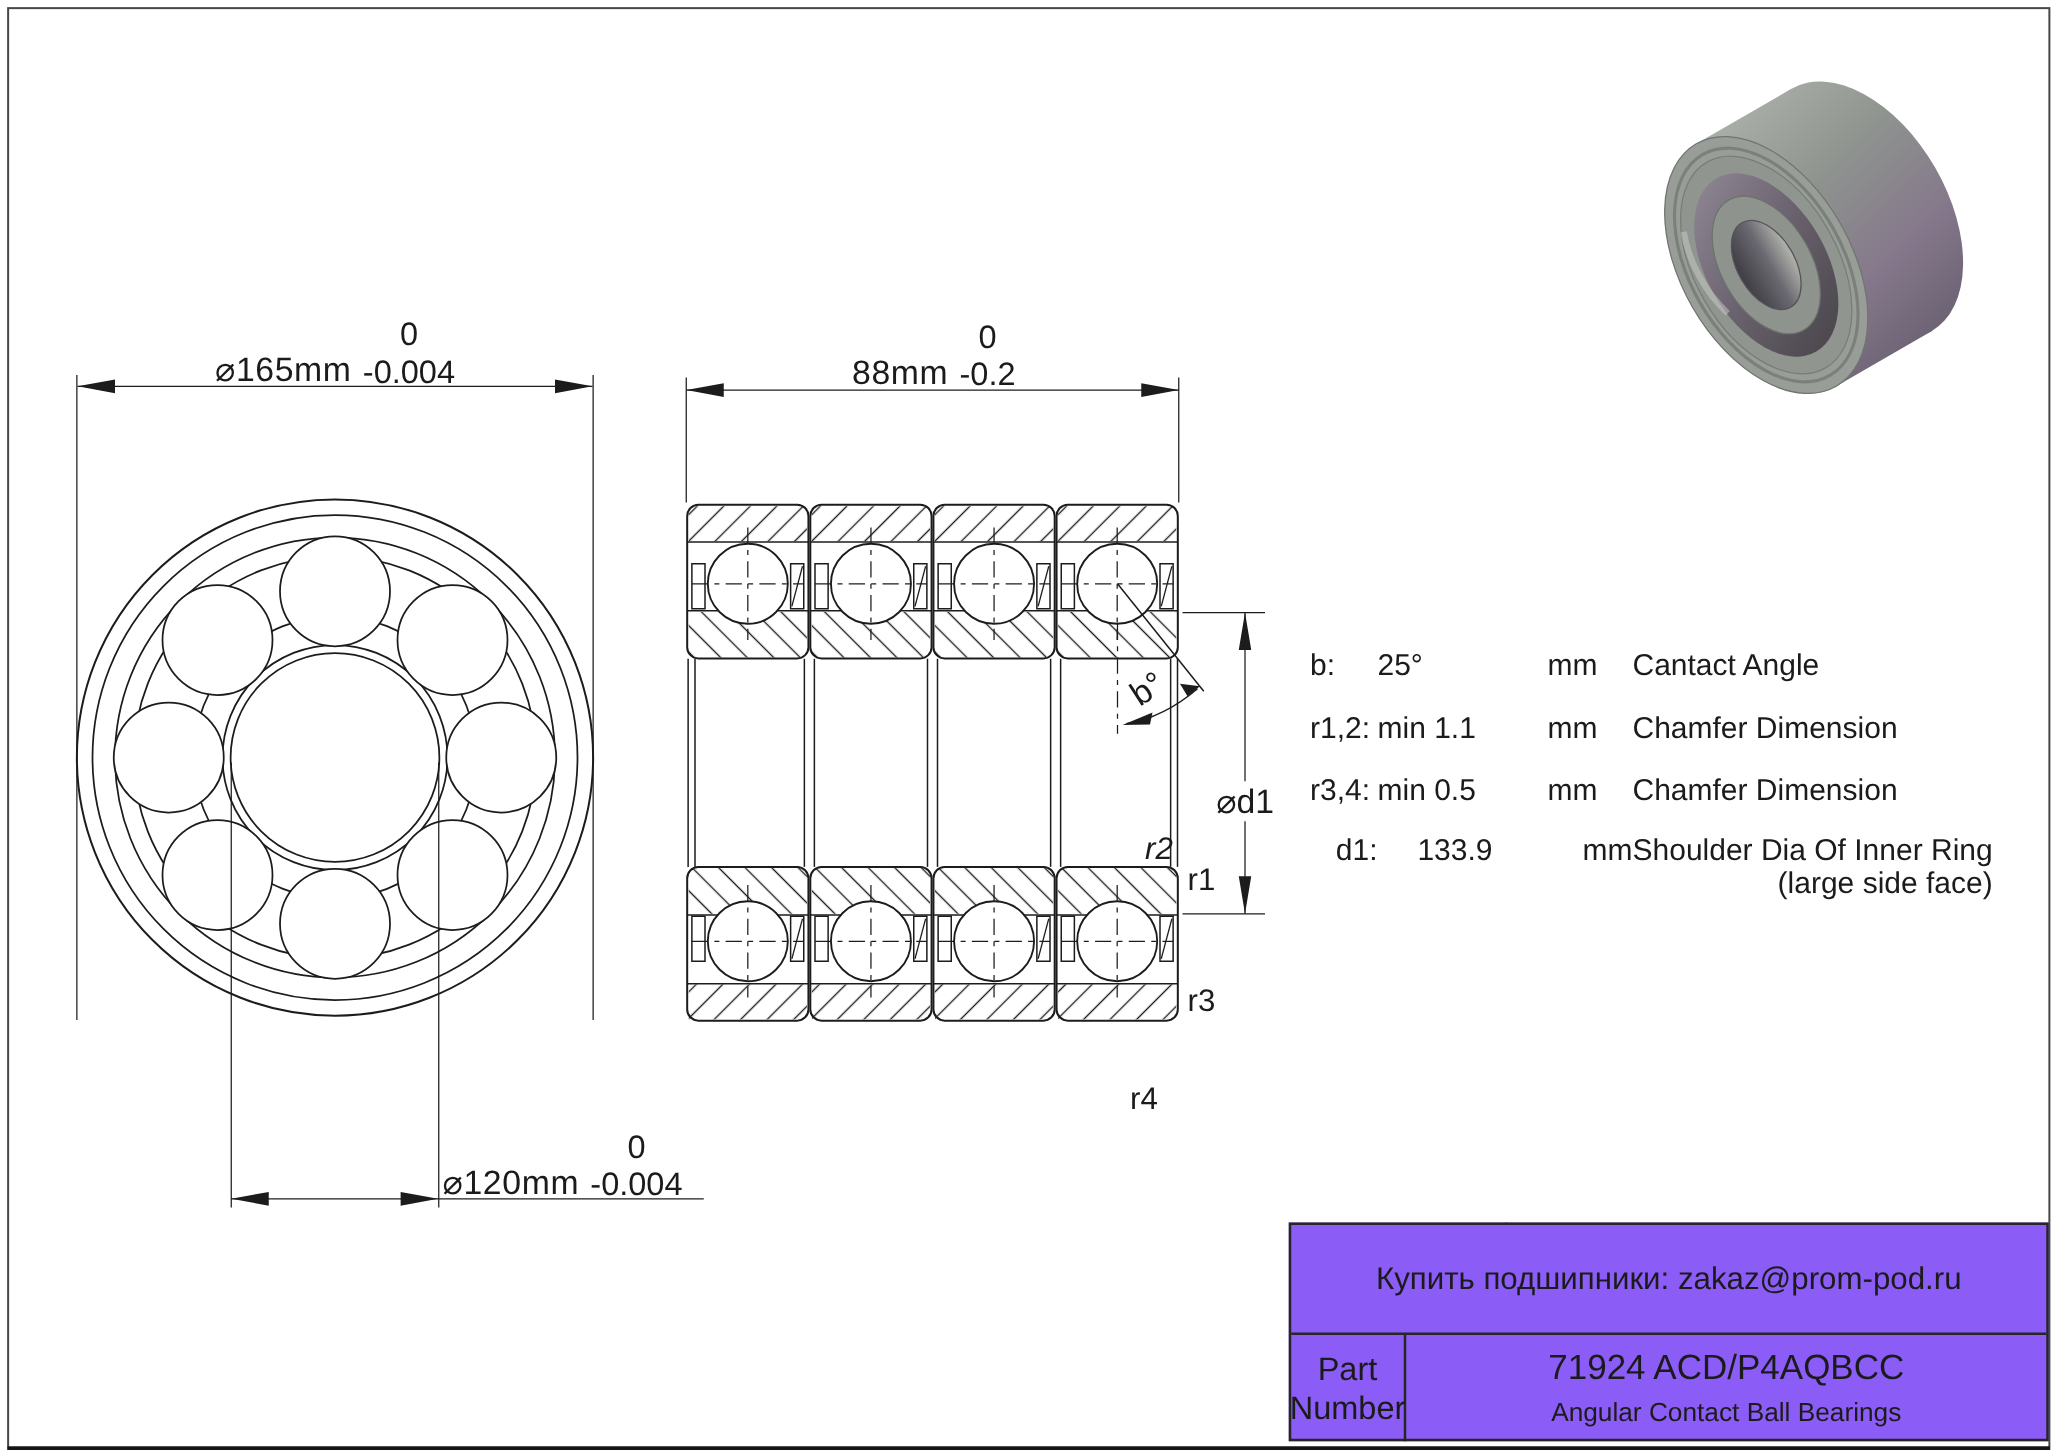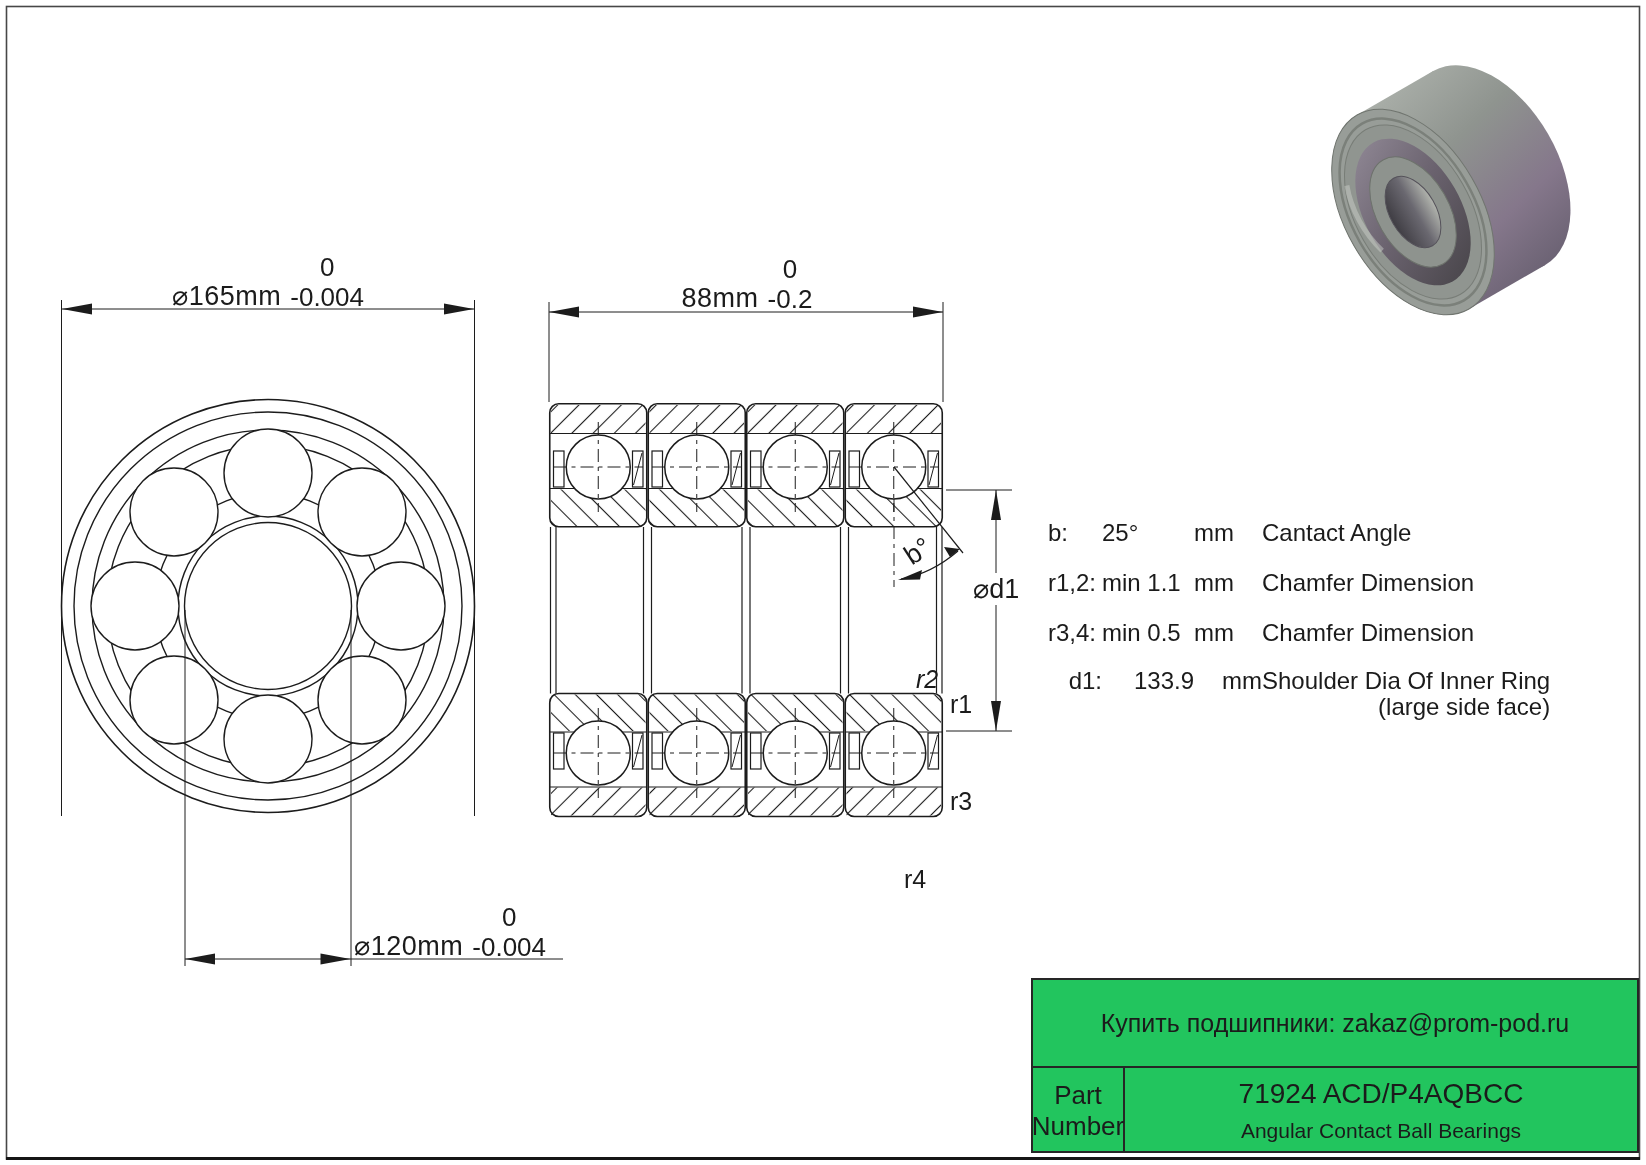--- a/index.html
+++ b/index.html
@@ -12,24 +12,24 @@
   .tol{display:flex;flex-direction:column;align-items:center;gap:4px;font-size:26px;line-height:1;}
   .center-x{transform:translateX(-50%);}
   
   .lab{position:absolute;font-size:25px;white-space:nowrap;}
   .lab-bdeg{font-size:27px;transform:rotate(-33deg);}
   .lab-d1{font-size:27px;background:#fff;padding:0 3px;}
   
   .specrow{position:absolute;left:1048px;white-space:nowrap;font-size:24px;line-height:26px;}
   .specrow .sl{display:inline-block;width:54px;vertical-align:top;}
   .specrow .sv{display:inline-block;width:92px;vertical-align:top;}
-  .specrow .su{display:inline-block;width:68px;vertical-align:top;}
+  .specrow .su{display:inline-block;width:68px;vertical-align:top;margin-left:44px;}
   .specrow .sd{display:inline-block;vertical-align:top;}
   
-  .titleblock{position:absolute;left:1031px;top:978px;width:608px;height:175px;border:2px solid #262626;box-sizing:border-box;background:#22c55e;}
+  .titleblock{position:absolute;left:1031px;top:978px;width:608px;height:175px;border:2px solid #262626;box-sizing:border-box;background:#8b5cf6;}
   .tb-top{height:88px;border-bottom:2px solid #262626;display:flex;align-items:center;justify-content:center;font-size:25px;box-sizing:border-box;}
   .tb-bottom{display:flex;height:85px;}
   .tb-part{width:92px;border-right:2px solid #262626;display:flex;flex-direction:column;align-items:center;justify-content:center;font-size:26px;line-height:31px;box-sizing:border-box;}
   .tb-main{flex:1;display:flex;flex-direction:column;align-items:center;justify-content:center;}
   .tb-pn{font-size:28px;}
   .tb-type{font-size:21px;margin-top:9px;}
 </style>
 </head>
 <body>
 
@@ -217,21 +217,21 @@
 
 <div class="dimtext" style="left:354px;top:904px;">
   <span class="main"><span>⌀</span><span>120mm</span></span>
   <span class="tol">
     <span>0</span>
     <span>-0.004</span>
   </span>
 </div>
 
 <div class="lab lab-bdeg" style="left:905px;top:536px;">b°</div>
-<div class="lab lab-d1" style="left:970px;top:573px;">⌀d1</div>
+<div class="lab lab-d1" style="left:970px;top:625px;">⌀d1</div>
 <div class="lab" style="left:916px;top:665px;font-style:italic;">r2</div>
 <div class="lab" style="left:950px;top:690px;">r1</div>
 <div class="lab" style="left:950px;top:787px;">r3</div>
 <div class="lab" style="left:904px;top:822px;margin-top:43px;">r4</div>
 
 <div>
   <div class="specrow" style="top:520px;">
     <span class="sl">b:</span><span class="sv">25°</span><span class="su">mm</span><span class="sd">Cantact Angle</span>
   </div>
   <div class="specrow" style="top:570px;">

